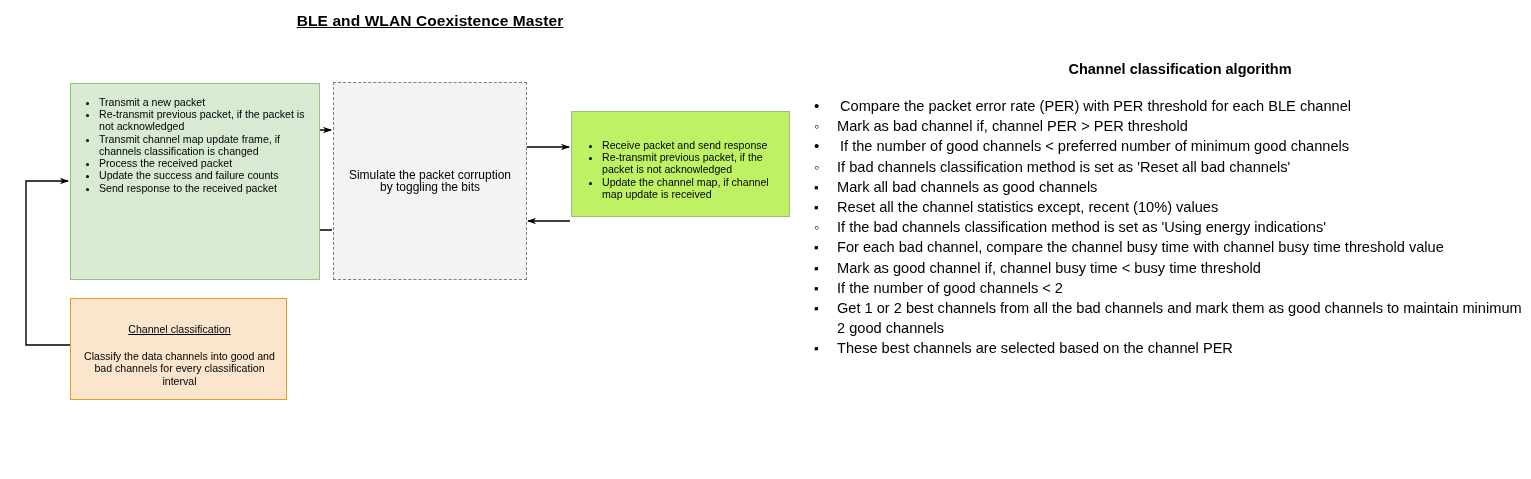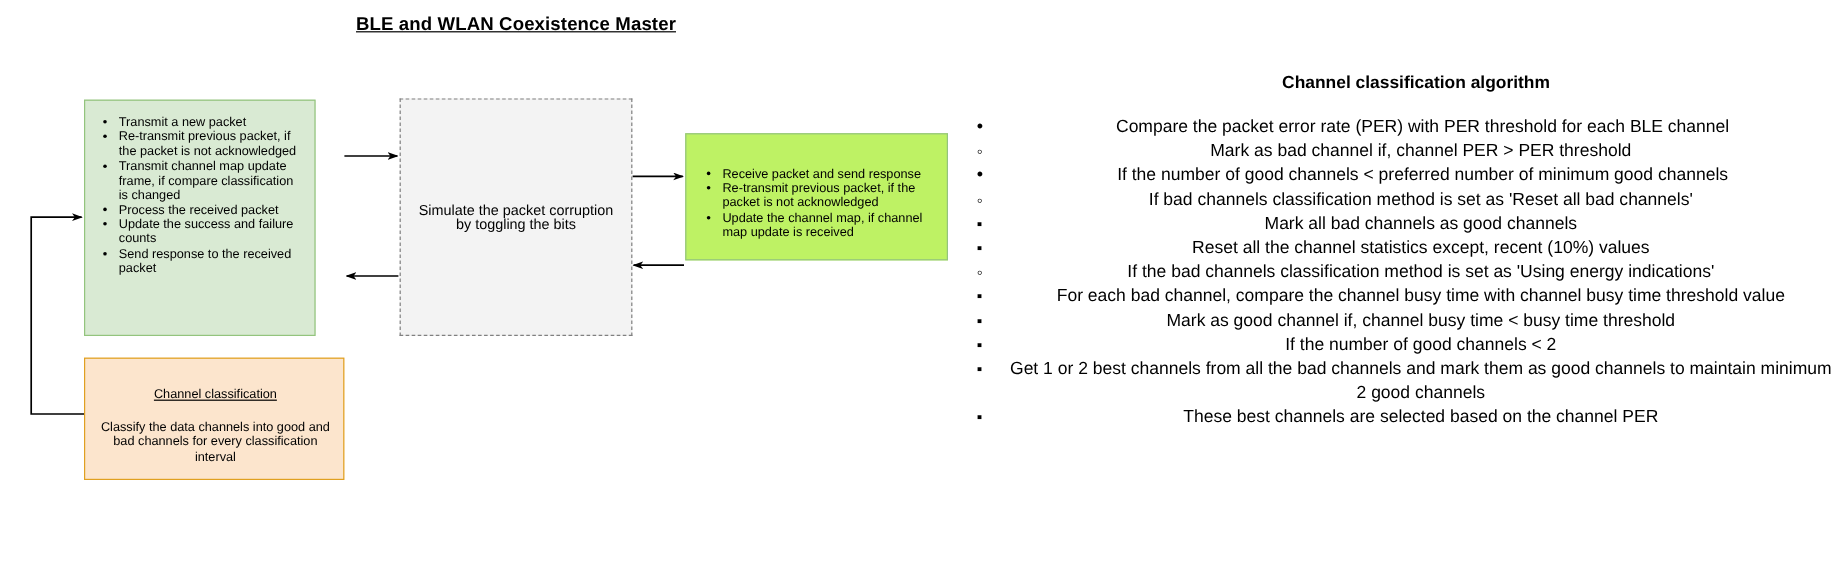--- a/index.html
+++ b/index.html
@@ -44,21 +44,21 @@
   }
   #caption-master { left: 70px; top: 66px; width: 217px; text-align: center; }
   #caption-slave  { left: 571px; top: 94px; width: 219px; text-align: center; }
 
   
   .flowbox {
     position: absolute;
     box-sizing: border-box;
   }
   #box-master {
-    left: 70px; top: 83px; width: 193px; height: 197px;
+    left: 70px; top: 83px; width: 250px; height: 197px;
     background: #d9ead3;
     border: 1px solid #93c47d;
   }
   #box-slave {
     left: 571px; top: 111px; width: 219px; height: 106px;
     background: #bef264;
     border: 1px solid #93c47d;
   }
   #box-sim {
     left: 333px; top: 82px; width: 194px; height: 198px;
@@ -133,21 +133,20 @@
     line-height: 20.2px;
   }
   #algo-body ul {
     margin: 0;
     padding: 0;
     list-style: none;
   }
   #algo-body li {
     position: relative;
     margin: 0;
-    text-align: center;
   }
   #algo-body li > .bullet {
     position: absolute;
     left: 0;
     top: 0;
   }
   #algo-body li > .txt { display: block; }
 
   
   .lvl1 { padding-left: 26px; margin-top: 0; }
@@ -190,21 +189,21 @@
     <line x1="570" y1="221" x2="528" y2="221" stroke="#000000" stroke-width="1.4" marker-end="url(#ah)"></line>
 
     <path d="M70,345 L26,345 L26,181 L68,181" fill="none" stroke="#000000" stroke-width="1.4" marker-end="url(#ah)"></path>
   </svg>
 
   <div class="box-caption" id="caption-master">BLE Master actions</div>
   <div class="flowbox" id="box-master">
     <ul class="box-list">
       <li>Transmit a new packet</li>
       <li>Re-transmit previous packet, if the packet is not acknowledged</li>
-      <li>Transmit channel map update frame, if compare classification is changed</li>
+      <li>Transmit channel map update frame, if channels classification is changed</li>
       <li>Process the received packet</li>
       <li>Update the success and failure counts</li>
       <li>Send response to the received packet</li>
     </ul>
   </div>
 
   <div class="flowbox" id="box-sim">
     <div id="sim-text">Simulate the packet corruption by toggling the bits</div>
   </div>
 

